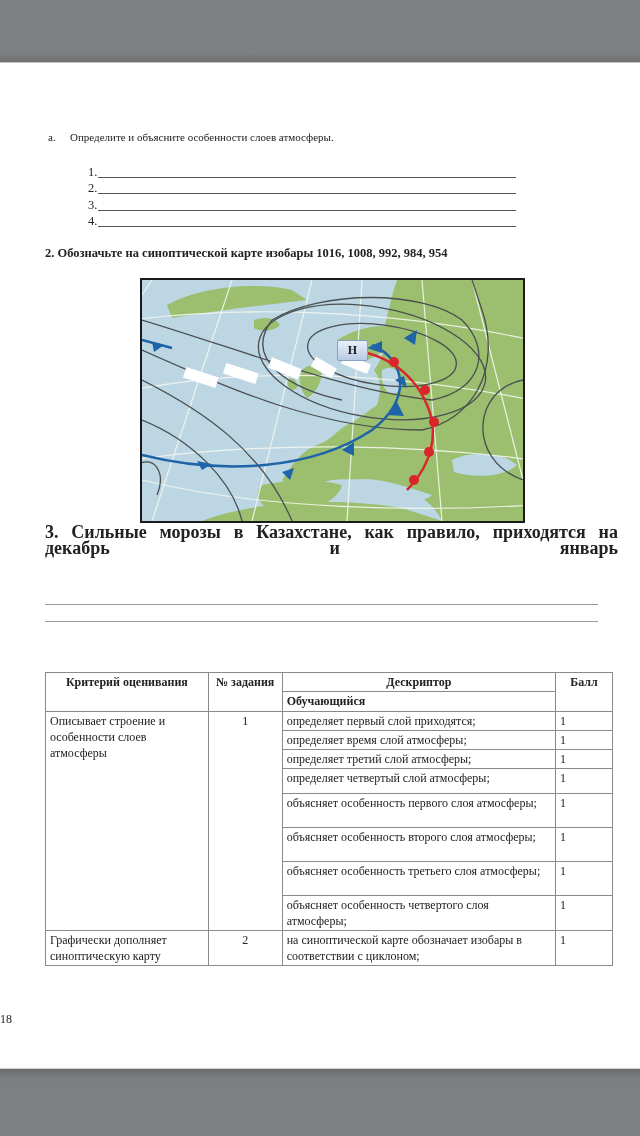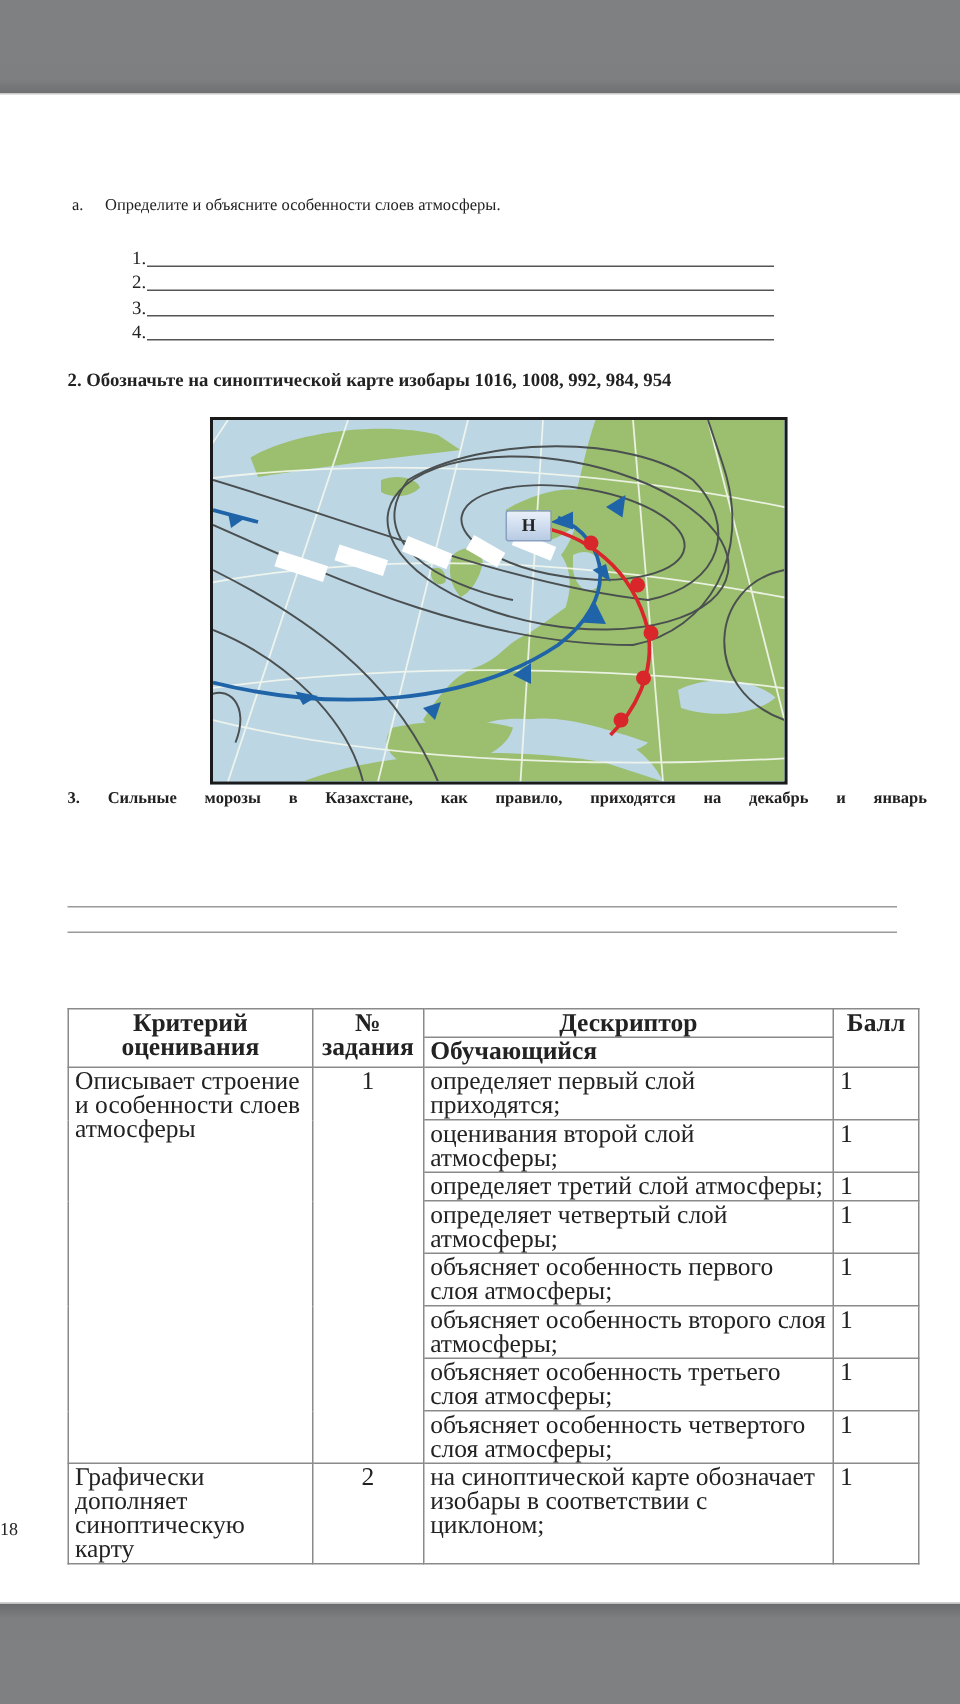--- a/index.html
+++ b/index.html
@@ -10,25 +10,25 @@
   .bar-bottom { position:absolute; left:0; top:1068px; width:640px; height:68px;
              background:linear-gradient(#6a6b6d 0%, #7e7f81 15%, #7f8082 100%); border-top:1px solid #d0d0d0; }
   .abs { position:absolute; }
   .q-a { left:48px; top:131px; font-size:11px; }
   .q-a .lbl { display:inline-block; width:22px; }
   .ans-line { position:absolute; left:88px; width:428px; height:14px; font-size:12.5px; }
   .ans-line .num { position:absolute; left:0; bottom:-1px; }
   .ans-line .rule { position:absolute; left:10px; right:0; bottom:1px; border-bottom:1px solid #555; }
   .q2 { left:45px; top:246px; font-size:12.5px; font-weight:bold; }
   .map { left:140px; top:278px; width:381px; height:241px; border:2px solid #1a1a1a; overflow:hidden; background:#bcd6e4; }
-  .q3 { left:45px; top:524px; width:573px; font-size:11px; line-height:16px; }
+  .q3 { left:45px; top:524px; width:573px; font-size:18px; line-height:16px; }
   .q3 .bold { font-weight:bold; text-align:justify; text-align-last:justify; }
   .q3 .bold2 { font-weight:bold; }
   .rule-wide { position:absolute; left:45px; width:553px; border-bottom:1px solid #9a9a9a; }
-  table.crit { position:absolute; left:45px; top:672px; width:568px; border-collapse:collapse; font-size:17px; }
+  table.crit { position:absolute; left:45px; top:672px; width:568px; border-collapse:collapse; font-size:12px; }
   table.crit td, table.crit th { border:1px solid #8a8a8a; padding:1px 4px; vertical-align:top; line-height:16px; font-weight:normal; }
   table.crit th { font-weight:bold; text-align:center; }
   table.crit th.sub { text-align:left; }
   .c1 { width:154px; } .c2 { width:65px; } .c3 { width:265px; } .c4 { width:48px; }
   .center { text-align:center; }
   .page-num { left:0; width:640px; top:1012px; text-align:left; font-size:12px; }
 </style>
 </head>
 <body>
 
@@ -150,21 +150,21 @@
   <tr style="height:20px">
     <th class="sub">Обучающийся</th>
   </tr>
   <tr style="height:19px">
     <td rowspan="8">Описывает строение и особенности слоев атмосферы</td>
     <td rowspan="8" class="center">1</td>
     <td>определяет первый слой приходятся;</td>
     <td>1</td>
   </tr>
   <tr style="height:19px">
-    <td>оценивания второй слой атмосферы;</td>
+    <td>определяет время слой атмосферы;</td>
     <td>1</td>
   </tr>
   <tr style="height:19px">
     <td>определяет третий слой атмосферы;</td>
     <td>1</td>
   </tr>
   <tr style="height:25px">
     <td>определяет четвертый слой атмосферы;</td>
     <td>1</td>
   </tr>

